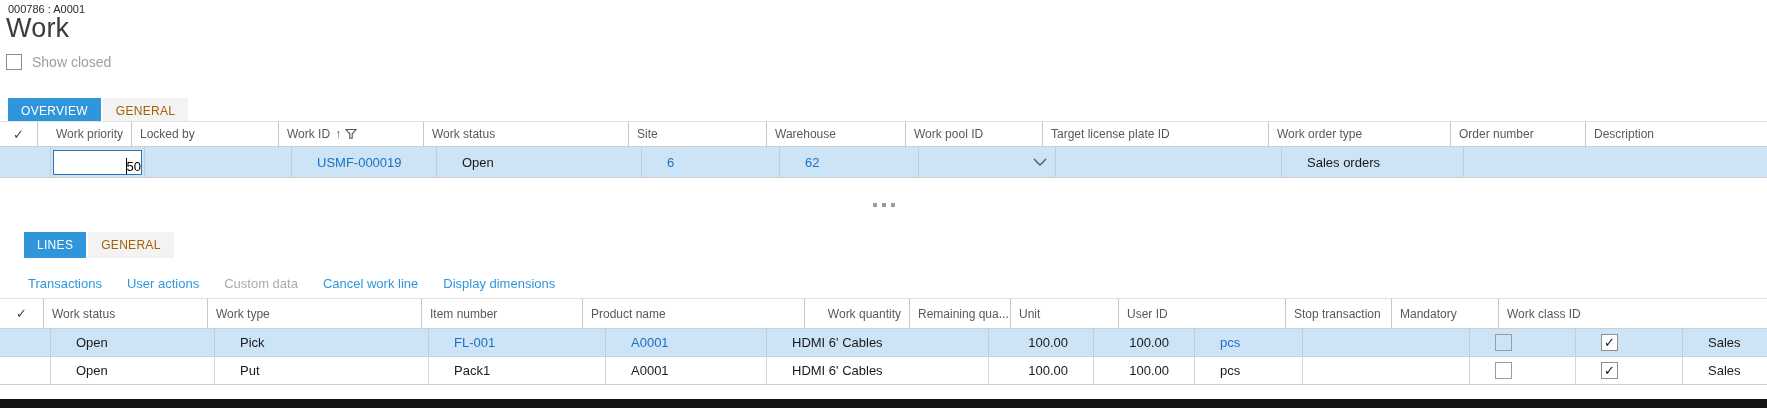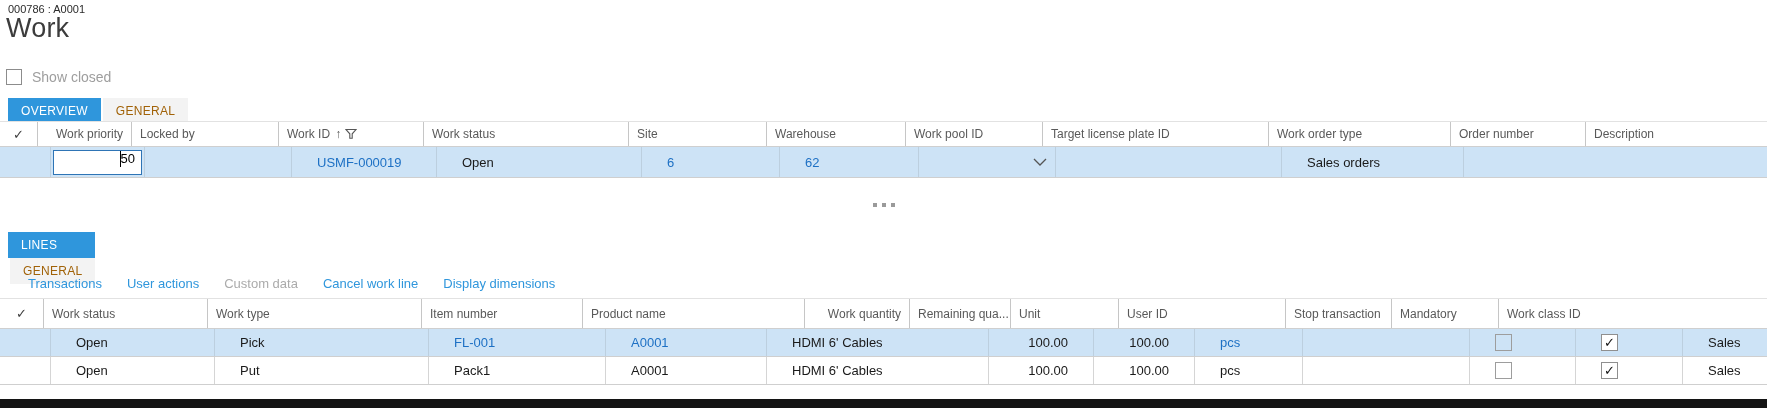--- a/index.html
+++ b/index.html
@@ -3,27 +3,27 @@
 <meta charset="utf-8">
 <style>
   * { box-sizing: border-box; margin: 0; padding: 0; }
   html,body { background:#fff; }
   body { font-family: "Liberation Sans", "DejaVu Sans", sans-serif; }
   #stage { position:relative; width:1767px; height:408px; background:#fff; overflow:hidden; }
 
   .breadcrumb { position:absolute; left:8px; top:3px; font-size:11px; color:#2b2b2b; }
   .page-title { position:absolute; left:6px; top:13px; font-size:27px; font-weight:300; color:#3c3c3c; letter-spacing:0.2px; }
 
-  .show-closed { position:absolute; left:6px; top:54px; display:flex; align-items:center; gap:10px;margin-top:15px; }
+  .show-closed { position:absolute; left:6px; top:54px; display:flex; align-items:center; gap:10px; }
   .cb { width:16px; height:16px; border:1px solid #8c8c8c; background:#fff; }
   .show-closed .lbl { font-size:14px; color:#9e9e9e; }
 
   .tabs { position:absolute; display:flex; }
   .tabs.top { left:8px; top:98px; }
-  .tabs.lines { left:8px; top:232px;flex-direction:column; }
+  .tabs.lines { left:24px; top:232px; }
   .tab { height:26px; display:flex; align-items:center; padding:12px 13px; font-size:12px; letter-spacing:0.3px; cursor:default; }
   .tab.active { background:#2f96dc; color:#fff; }
   .tab.inactive { background:#f3f3f3; color:#a16207; margin-left:2px; }
 
   .grid { position:absolute; left:0; width:1767px; }
   .g-header { display:flex; border-top:1px solid #e2e2e2; border-bottom:1px solid #cfcfcf; background:#fff; }
   .hcell { display:flex; align-items:center; padding:0 8px; font-size:12px; color:#595959; white-space:nowrap; overflow:hidden; }
   .hcell + .hcell { border-left:1px solid #c6c6c6; }
   .hcell.right { justify-content:flex-end; }
   .hcell.center { justify-content:center; }
@@ -41,21 +41,21 @@
   #grid1 .g-row { height:31px; }
   #grid2 { top:298px; }
   #grid2 .g-header { height:31px; }
   #grid2 .g-row { height:28px; }
 
   .sort-arrow { font-size:12px; color:#555; margin-left:5px; }
   .funnel { margin-left:4px; display:flex; align-items:center; }
   .combo-chevron { position:absolute; right:8px; top:50%; transform:translateY(-50%); display:flex; }
 
   .priority-box { margin-left:2px; width:89px; height:25px; background:#fff; border:1px solid #2e74b5;
-                  display:flex; align-items:flex-start; justify-content:flex-end; padding-right:6px; font-size:13px; color:#000; }
+                  display:flex; align-items:flex-end; justify-content:flex-end; padding-right:0; font-size:13px; color:#000; }
   .caret { width:1px; height:16px; background:#000; }
 
   .more-rows { position:absolute; top:203px; left:0; width:1767px; display:flex; justify-content:center; gap:5px; }
   .more-rows i { width:4px; height:4px; background:#9a9a9a; display:block; }
 
   .line-actions { position:absolute; left:28px; top:276px; display:flex; gap:25px; font-size:13px; }
   .line-actions .act { color:#2f96dc; cursor:default; }
   .line-actions .act.disabled { color:#ababab; }
 
   .gridcb { width:17px; height:17px; border:1px solid #9d9d9d; background:transparent;

